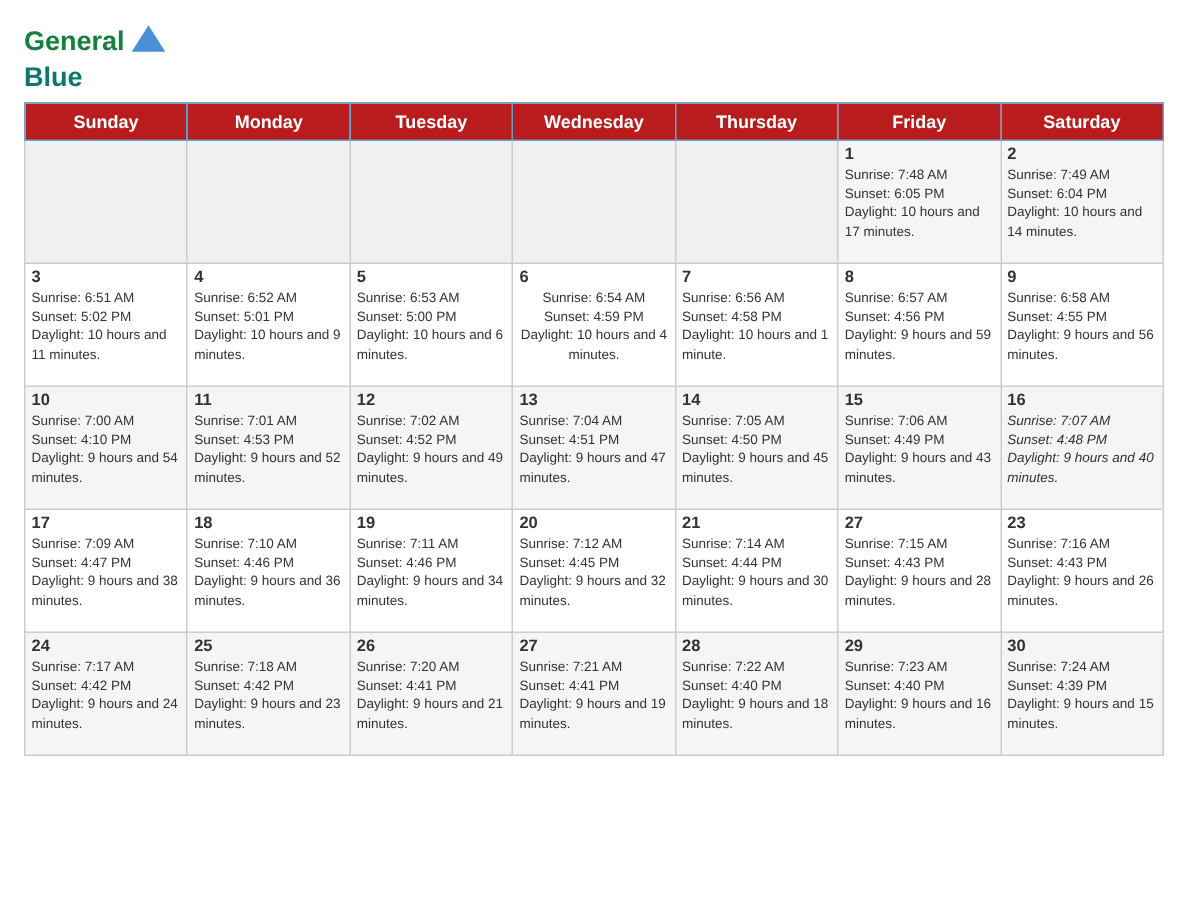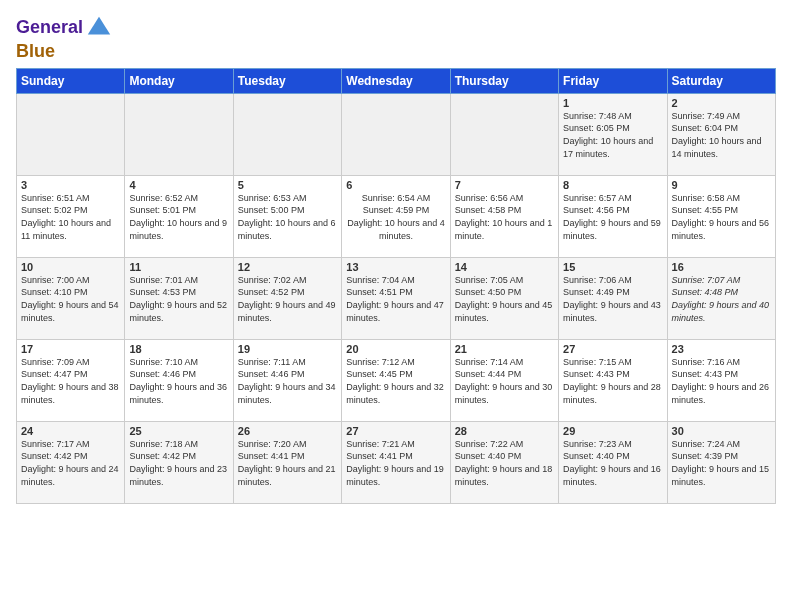--- a/index.html
+++ b/index.html
@@ -21,21 +21,21 @@
       margin-bottom: 6px;
     }
     .logo {
       display: flex;
       align-items: center;
       margin-top: 4px;
     }
     .logo-text {
       font-size: 18px;
       font-weight: bold;
-      color: #4c1d95;
+      color: #15803d;
       line-height: 1.1;
     }
     .logo-icon {
       width: 28px;
       height: 28px;
       margin-left: 2px;
     }
     .title-block {
       text-align: right;
     }
@@ -48,26 +48,26 @@
     .location {
       font-size: 15px;
       color: #555;
     }
     .calendar-table {
       width: 100%;
       border-collapse: collapse;
       table-layout: fixed;
     }
     .calendar-table th {
-      background-color: #1d4ed8;
+      background-color: #b91c1c;
       color: #fff;
       font-size: 12px;
       font-weight: bold;
       padding: 5px 4px;
-      text-align: left;
+      text-align: center;
       border: 1px solid #6a9fd4;
     }
     .calendar-table td {
       border: 1px solid #ccc;
       vertical-align: top;
       padding: 3px 4px;
       font-size: 9.5px;
       color: #333;
       background: #fff;
       height: 82px;
@@ -99,21 +99,21 @@
 <div class="page">
   <div class="header-row">
     <div class="logo">
       <div>
         <div style="display:flex;align-items:center;">
           <span class="logo-text">General</span>
           <svg class="logo-icon" viewBox="0 0 30 30">
             <polygon points="15,3 27,22 3,22" fill="#4a90d9"></polygon>
           </svg>
         </div>
-        <span class="logo-text" style="color:#a16207;">Blue</span>
+        <span class="logo-text" style="color:#0f766e;">Blue</span>
       </div>
     </div>
     <div class="title-block">
       <div class="month-title"></div>
       <div class="location"></div>
     </div>
   </div>
 
   <table class="calendar-table">
     <thead>

